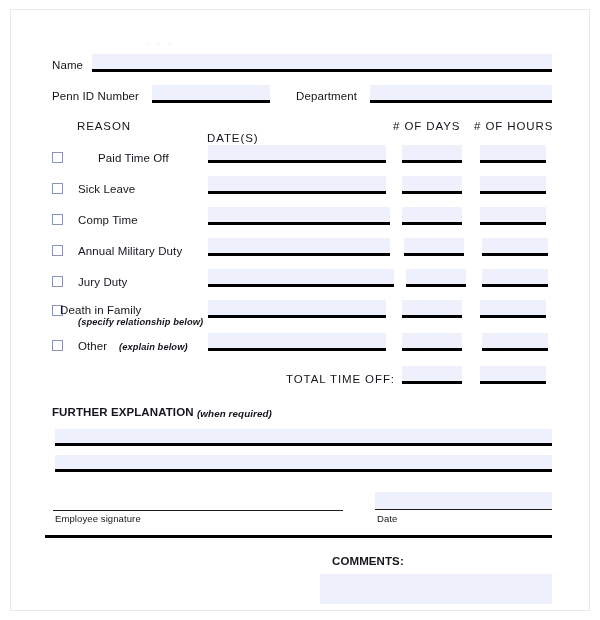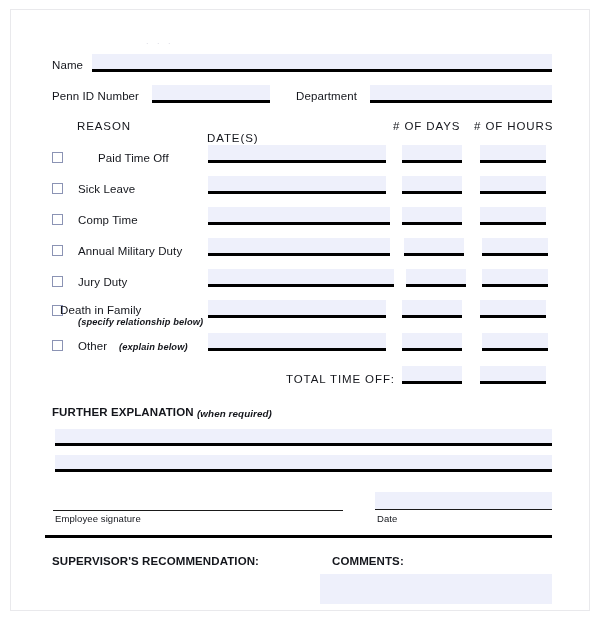--- a/index.html
+++ b/index.html
@@ -105,18 +105,17 @@
     <div class="fld" style="left:55px;top:455px;width:497px;height:14px;"></div>
 
     <div class="rule thin" style="left:53px;top:510px;width:290px;"></div>
     <div class="lbl" style="left:55px;top:513px;font-size:9.5px;">Employee signature</div>
 
     <div class="fld thin" style="left:375px;top:492px;width:177px;height:17px;"></div>
     <div class="lbl" style="left:377px;top:513px;font-size:9.5px;">Date</div>
 
     <div class="rule" style="left:45px;top:535px;width:507px;height:3px;"></div>
 
-    <div class="lbl bold" style="left:52px;top:555px;font-size:11.5px;">SUPERVISOR'S RECOMMENDATION:</div>
     <div class="lbl bold" style="left:306px;top:555px;font-size:11.5px;margin-left:26px;">COMMENTS:</div>
     <div class="fld norule" style="left:320px;top:574px;width:232px;height:30px;"></div>
 
   </div>
 </div>
 
 </body></html>

